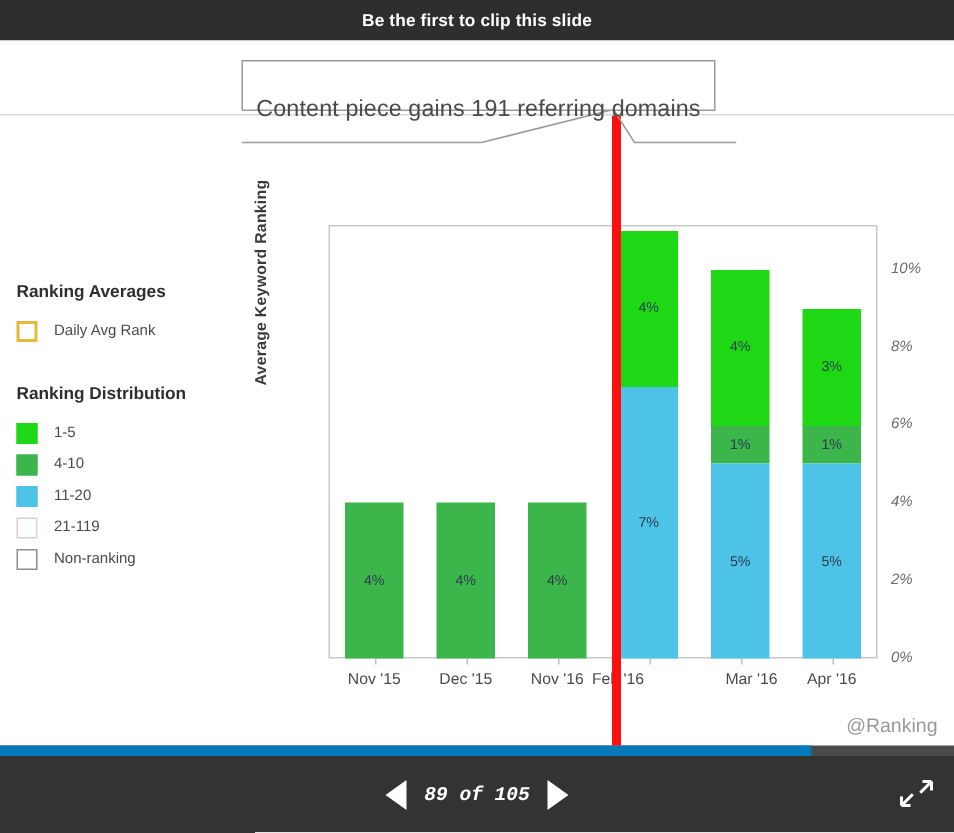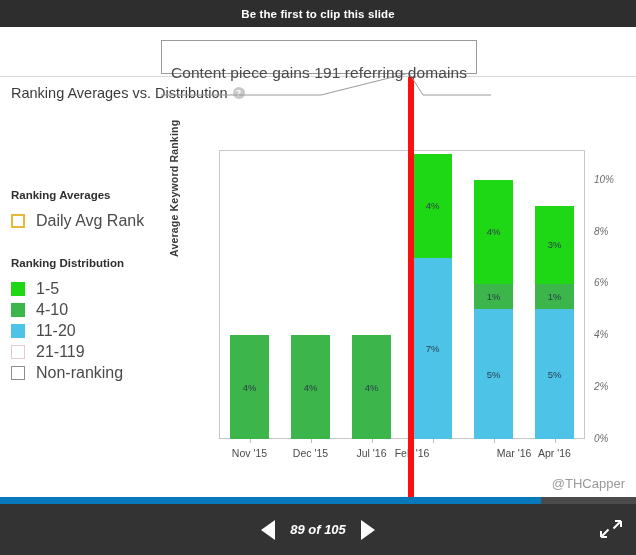--- a/index.html
+++ b/index.html
@@ -138,21 +138,21 @@
     height: 21px;
     cursor: pointer;
   }
   .swatch {
     width: 14px; height: 14px;
     box-sizing: border-box;
     margin-right: 11px;
     flex: 0 0 auto;
   }
   .legend-label {
-    font-size: 16px;
+    font-size: 10px;
     color: #4a4a4a;
     white-space: nowrap;
   }
   .legend-gap { height: 26px; }
 
   
   .chart-wrap {
     position: absolute;
     left: 0; top: 0;
     width: 636px;
@@ -281,20 +281,21 @@
     border-bottom: 10px solid transparent;
     border-left: 14px solid #ffffff;
   }
   .nav-counter {
     font-size: 13px;
     font-style: italic;
     color: #ffffff;
     font-weight: bold;
     min-width: 62px;
     text-align: center;
+    font-family: Liberation Mono, monospace;
   }
   .fullscreen-btn {
     position: absolute;
     right: 14px;
     top: 14px;
     width: 22px; height: 22px;
     cursor: pointer;
   }
 </style>
 </head>
@@ -311,23 +312,20 @@
     <div class="callout">
       <span class="callout-text">Content piece gains 191 referring domains</span>
     </div>
     <svg class="callout-leaders" viewBox="0 0 330 26">
       <polyline points="0,22 160,22 248,0" fill="none" stroke="#9a9a9a" stroke-width="1"></polyline>
       <polyline points="248,0 262,22 330,22" fill="none" stroke="#9a9a9a" stroke-width="1"></polyline>
     </svg>
 
     <div class="card">
 
-      <div class="card-title">
-        <span>Ranking Averages vs. Distribution</span><span class="help-icon">?</span>
-      </div>
 
       <div class="marker-line"></div>
 
       <div class="legend">
         <div class="legend-heading">Ranking Averages</div>
 
         <div class="legend-row">
           <span class="swatch" style="background:#ffffff;border:2px solid #e8b83c;"></span>
           <span class="legend-label">Daily Avg Rank</span>
         </div>
@@ -418,32 +416,32 @@
             <div class="tick-y" style="top: 252.323px;">4%</div>
             <div class="tick-y" style="top: 200.484px;">6%</div>
             <div class="tick-y" style="top: 148.646px;">8%</div>
             <div class="tick-y" style="top: 96.8072px;">10%</div>
           </div>
         <div id="xticks">
             <div class="tick-x" style="left: 217.5px;">Nov '15</div>
             <div class="tick-mark" style="left: 249.5px;"></div>
             <div class="tick-x" style="left: 278.5px;">Dec '15</div>
             <div class="tick-mark" style="left: 310.5px;"></div>
-            <div class="tick-x" style="left: 339.5px;">Jul '16</div>
+            <div class="tick-x" style="left: 339.5px;">Nov '16</div>
             <div class="tick-mark" style="left: 371.5px;"></div>
             <div class="tick-x" style="left: 380px;">Feb '16</div>
             <div class="tick-mark" style="left: 432.5px;"></div>
-            <div class="tick-x" style="left: 482px;">Mar '16</div>
+            <div class="tick-x" style="left: 469px;">Mar '16</div>
             <div class="tick-mark" style="left: 493.5px;"></div>
             <div class="tick-x" style="left: 522.5px;">Apr '16</div>
             <div class="tick-mark" style="left: 554.5px;"></div>
           </div>
       </div>
 
-      <div class="watermark">@THCapper</div>
+      <div class="watermark">@Ranking</div>
     </div>
   </div>
 
   <div class="progress-track">
     <div class="progress-fill" id="progress-fill" style="width: 85%;"></div>
   </div>
 
   <div class="navbar">
     <div class="nav-center">
       <div class="nav-arrow nav-prev"></div>

